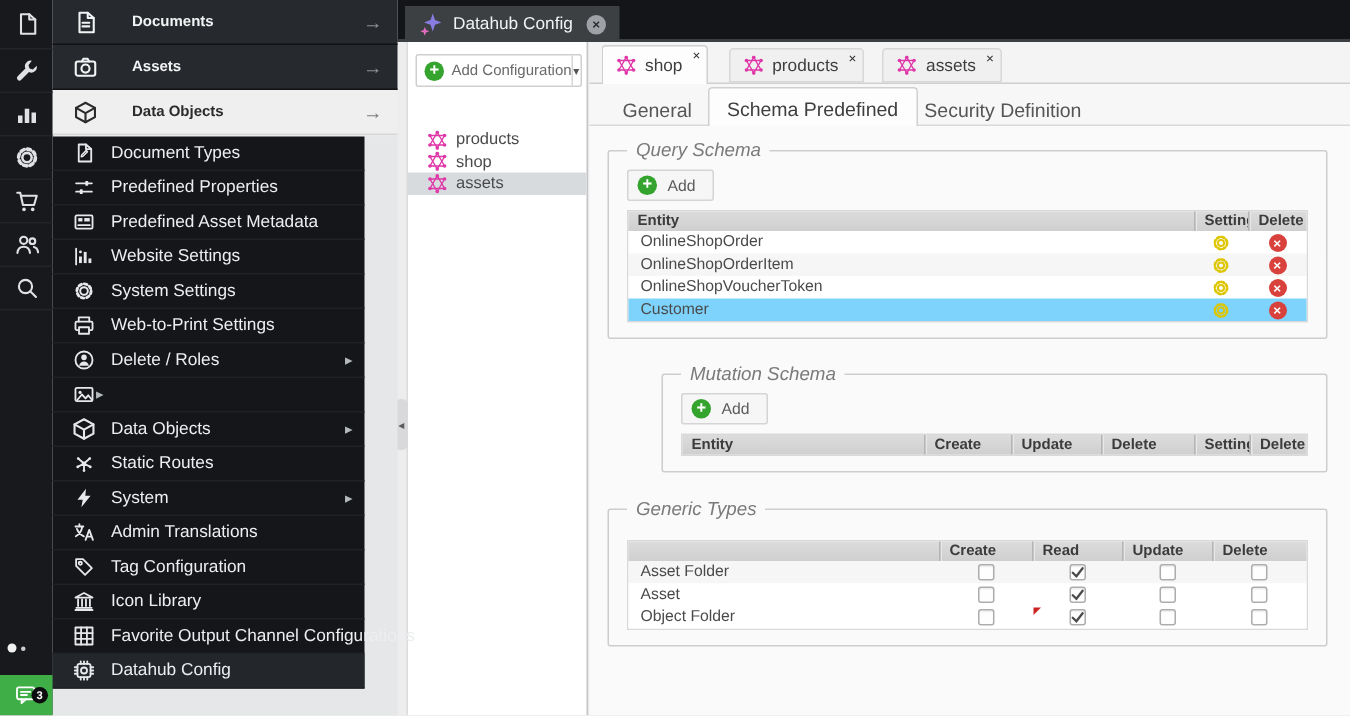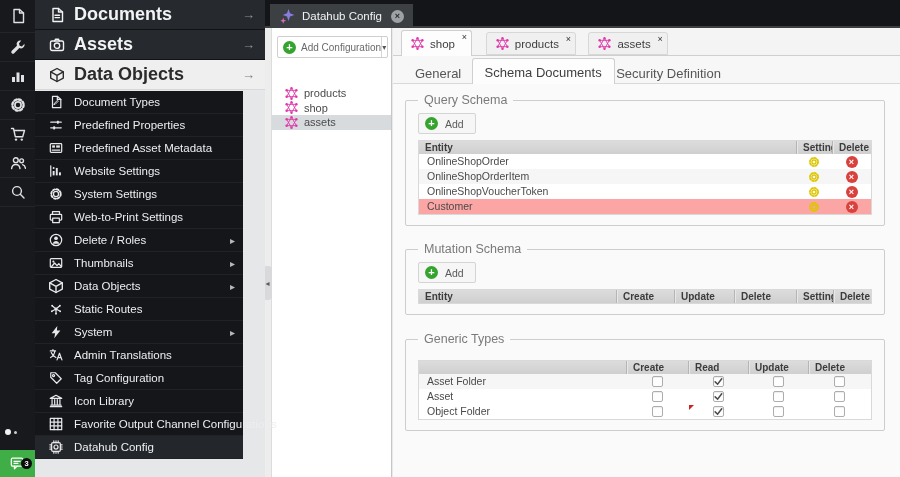--- a/index.html
+++ b/index.html
@@ -21,21 +21,21 @@
   .dot2 { position:absolute; left:14px; top:5px; width:3px; height:3px; border-radius:50%; background:#caccce; }
   .chat-btn { position:absolute; left:0; top:450px; width:35px; height:27px; background:#3fae47; display:flex; align-items:center; justify-content:center; color:#fff; cursor:pointer; }
   .chat-badge { position:absolute; right:3px; top:8px; min-width:11px; height:11px; border-radius:6px; background:#0c0d0e; color:#fff; font-size:7.5px; font-weight:bold; line-height:11px; text-align:center; padding:0 2px; }
 
   
   .accordion-body { position:absolute; left:35px; top:91px; width:230px; height:386px; background:#e6e7e8; z-index:10; }
   .accordion { position:absolute; left:35px; top:0; width:230px; z-index:20; }
   .acc-header { height:30px; display:flex; align-items:center; padding:0 10px 0 13px; background:#26292d; border-bottom:1px solid #101214; color:#f2f3f4; cursor:pointer; }
   .acc-header.expanded { background:#efefef; color:#2b2b2b; border-bottom:1px solid #d7d7d7; }
   .acc-header .ico { width:18px; color:inherit; }
-  .acc-label { font-size:18px; font-weight:bold; margin-left:8px; flex:1; }
+  .acc-label { font-size:10px; font-weight:bold; margin-left:22px; flex:1; }
   .acc-arrow { font-size:13px; color:#8f9397; }
   .acc-header.expanded .acc-arrow { color:#7c7c7c; }
 
   .settings-menu { position:absolute; left:35px; top:91px; width:208px; z-index:25; background:#141619; }
   .menu-item { height:23px; display:flex; align-items:center; padding:0 8px 0 13px; color:#eceef0; border-bottom:1px solid #1f2226; cursor:pointer; }
   .menu-item.selected { background:#23262b; }
   .menu-item .ico { width:16px; color:#e6e8ea; }
   .menu-label { font-size:11.5px; margin-left:10px; flex:1; white-space:nowrap; }
   .menu-arrow { font-size:10px; color:#b7babd; }
 
@@ -71,33 +71,33 @@
   .mtab-label { font-size:11.5px; color:#3e3e3e; margin-left:6px; }
   .mtab-close { position:absolute; top:2px; right:4px; font-size:9px; color:#333; line-height:9px; cursor:pointer; }
 
   .sub-tabs { position:absolute; left:0; top:28px; right:0; height:28px; background:#f7f7f8; border-bottom:1px solid #d9d9db; }
   .stab { position:absolute; display:flex; align-items:center; padding:0 12px; font-size:13px; color:#555; cursor:pointer; }
   .stab.inactive { top:6px; height:22px; }
   .stab.active { top:2px; height:27px; background:#fdfdfd; border:1px solid #cfcfcf; border-bottom:none; border-radius:3px 3px 0 0; color:#3e3e3e; }
 
   .content { position:absolute; left:0; top:56px; right:0; bottom:0; background:#fafafa; padding:16px 15px 0 12px; overflow:hidden; }
   .fset { position:relative; border:1px solid #cdcdcd; border-radius:2px; padding:12px 12px 10px 12px; background:#fafafa; }
-  .fset-legend { position:absolute; top:-8px; left:12px; background:#fafafa; padding:0 6px; font-size:12.5px; color:#7a7a7a; }
+  .fset-legend { position:absolute; top:-8px; left:12px; background:#fafafa; padding:0 6px; font-size:12.5px; color:#7a7a7a;font-style:italic; }
   .fs-qs { margin-bottom:23px; }
-  .fs-ms { margin-bottom:24px; }
+  .fs-ms { margin-bottom:24px;margin-left:36px; }
   .add-btn { display:inline-flex; align-items:center; height:21px; padding:0 11px 0 6px; background:#f6f6f6; border:1px solid #d4d4d4; border-radius:2px; cursor:pointer; margin-bottom:6px; }
   .add-btn span.lbl { font-size:10.5px; color:#5a5a5a; margin-left:7px; }
 
   .grid { width:100%; border:1px solid #d9d9d9; background:#fff; }
   .g-head { display:flex; background:linear-gradient(#dcdcdc,#cfcfcf); height:13px; }
   .g-hcell { font-size:10px; font-weight:bold; color:#3c3c3c; line-height:13px; padding:0 6px; border-left:1px solid #b5b5b5; box-shadow:inset 1px 0 0 #e8e8e8; white-space:nowrap; overflow:hidden; cursor:pointer; }
   .g-hcell:first-child { border-left:none; box-shadow:none; }
   .g-row { display:flex; height:15px; background:#fff; cursor:pointer; }
   .g-row.alt { background:#f6f6f6; }
-  .g-row.hl { background:#fca5a5; }
+  .g-row.hl { background:#7dd3fc; }
   .g-cell { font-size:10.5px; color:#4a4a4a; line-height:15px; padding:0 8px; white-space:nowrap; overflow:hidden; }
   .g-cell.center { display:flex; align-items:center; justify-content:center; padding:0; position:relative; }
   .gear-ico { color:#ddc600; cursor:pointer; }
   .del-ico { width:12px; height:12px; border-radius:50%; background:#d9413d; color:#fff; font-size:9px; font-weight:bold; line-height:12px; text-align:center; cursor:pointer; }
   .cb { width:11px; height:11px; border:1px solid #adadad; border-radius:2px; background:#fefefe; box-shadow:inset 0 1px 1px rgba(0,0,0,.07); display:flex; align-items:center; justify-content:center; cursor:pointer; }
   .dirty { position:absolute; left:1px; top:1px; width:0; height:0; border-top:5px solid #cc2222; border-right:5px solid transparent; }
 </style>
 </head>
 <body>
 
@@ -291,21 +291,20 @@
         <span class="menu-arrow">▸</span>
       </div>
       <div class="menu-item">
         <span class="ico">
           <svg width="14" height="14" viewBox="0 0 16 16" fill="none" stroke="currentColor" stroke-width="1.4" stroke-linecap="round" stroke-linejoin="round">
             <rect x="1.5" y="3" width="13" height="10" rx="1"></rect>
             <circle cx="5" cy="6.4" r="1.2" fill="currentColor" stroke="none"></circle>
             <path d="M3 12l3.4-4 2.8 3 2-2.4 2.8 3.4"></path>
           </svg>
         </span>
-        <span class="menu-label">Thumbnails</span>
         <span class="menu-arrow">▸</span>
       </div>
       <div class="menu-item">
         <span class="ico">
           <svg width="16" height="16" viewBox="0 0 16 16" fill="none" stroke="currentColor" stroke-width="1.4" stroke-linecap="round" stroke-linejoin="round">
             <path d="M8 1.5l6.3 3.4v6.2L8 14.5 1.7 11.1V4.9z"></path>
             <path d="M1.7 4.9L8 8.4l6.3-3.5M8 8.4v6.1"></path>
           </svg>
         </span>
         <span class="menu-label">Data Objects</span>
@@ -526,21 +525,21 @@
                 <circle cx="14" cy="11.9" r="1.5"></circle>
               </g>
             </svg>
           </span>
           <span class="mtab-label">assets</span>
           <span class="mtab-close">×</span>
         </div>
       </div>
     <div class="sub-tabs" id="subTabs">
         <div class="stab inactive" style="left: 10px;">General</div>
-        <div class="stab active" style="left: 78.6px;">Schema Documents</div>
+        <div class="stab active" style="left: 78.6px;">Schema Predefined</div>
         <div class="stab inactive" style="left: 211.2px;">Security Definition</div>
       </div>
     <div class="content">
 
       <div class="fset fs-qs">
         <span class="fset-legend">Query Schema</span>
         <div class="add-btn">
           <span class="green-circle">+</span>
           <span class="lbl">Add</span>
         </div>

